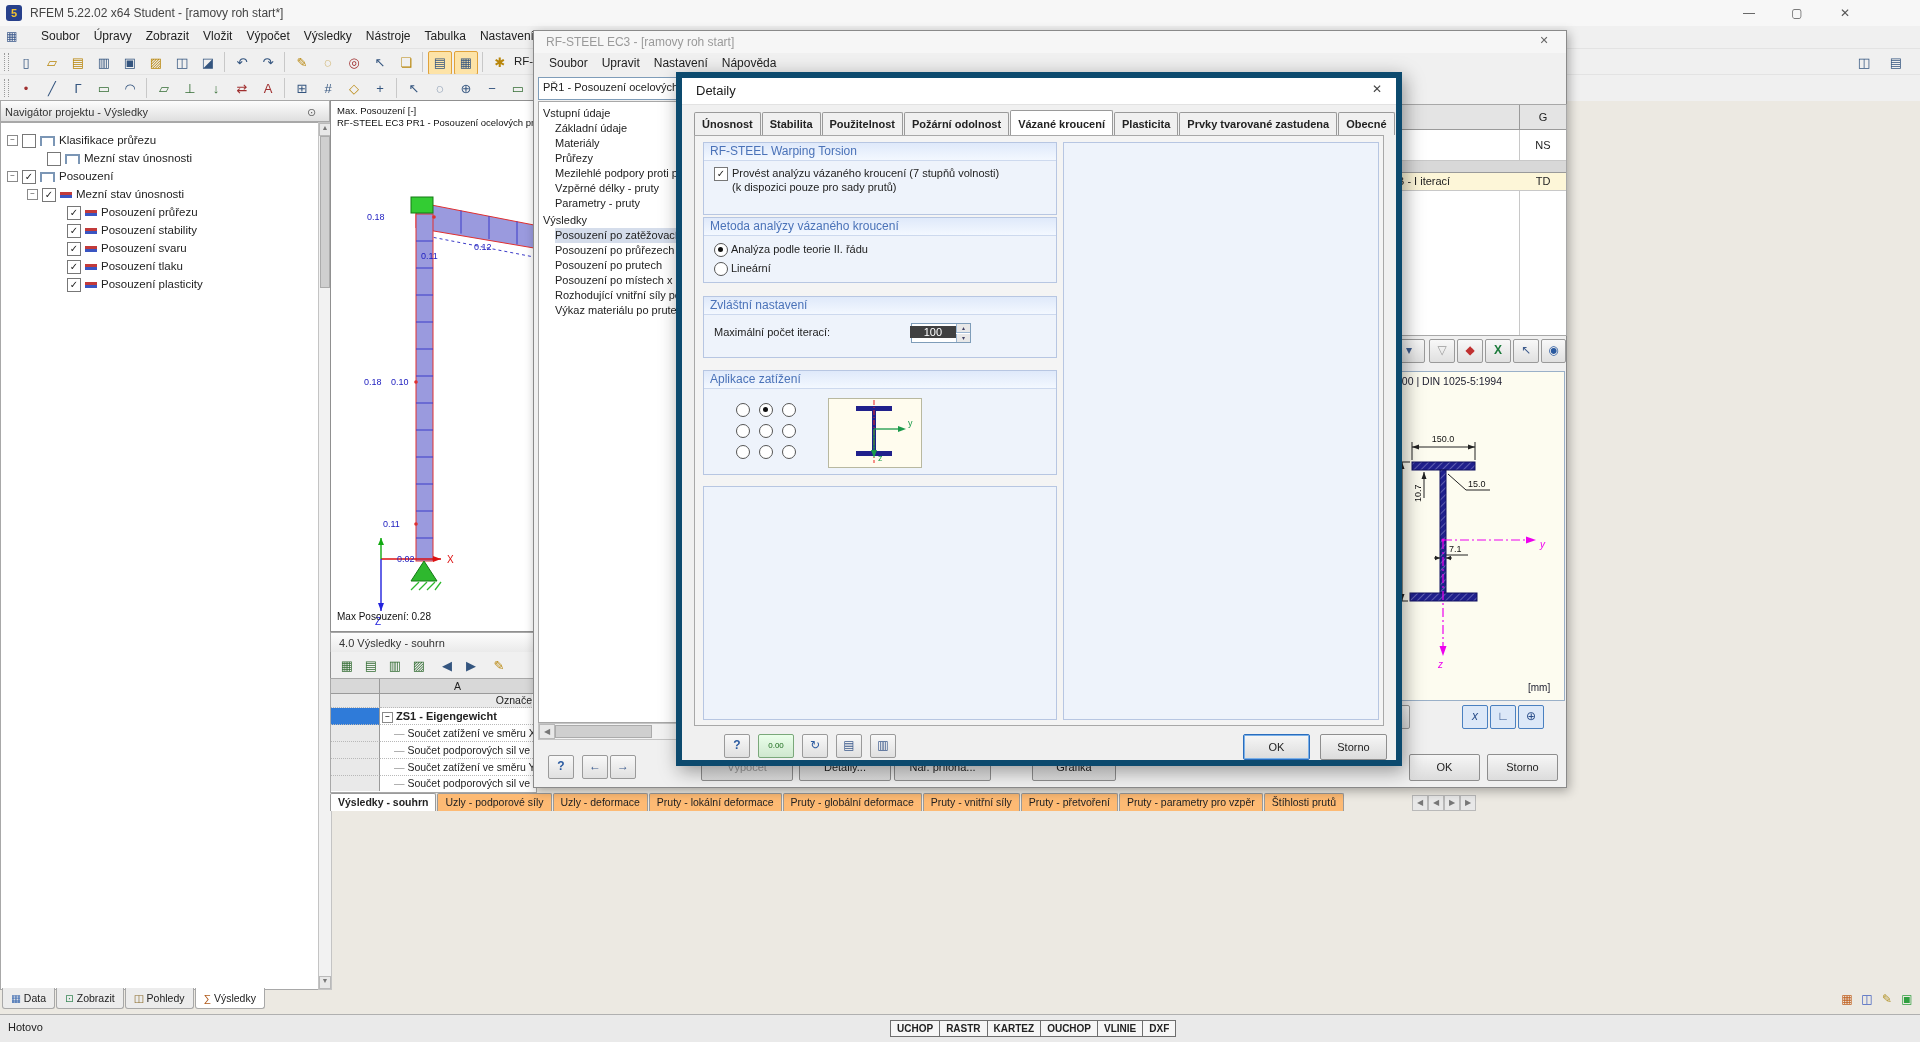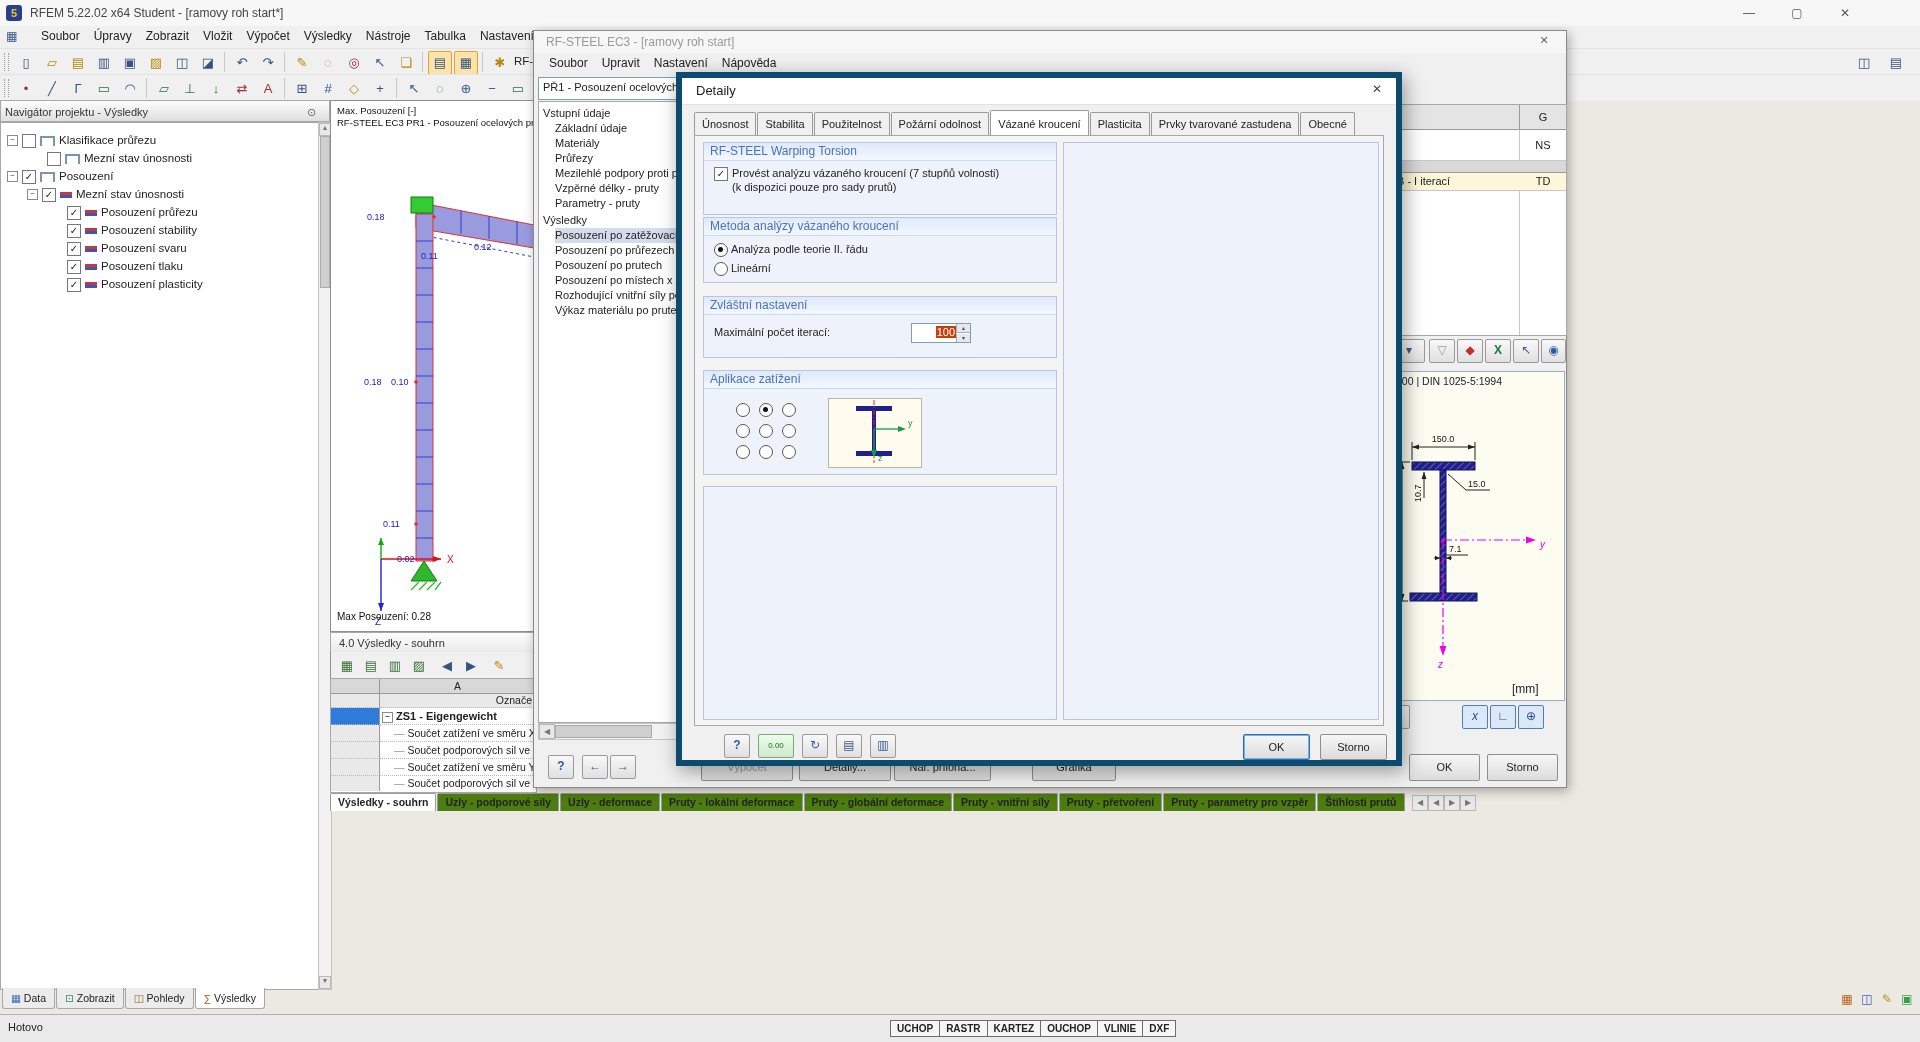--- a/index.html
+++ b/index.html
@@ -32,39 +32,39 @@
           line-height:7px;font-size:8px;text-align:center;color:#444;vertical-align:middle;margin-right:4px;}
   .cb{display:inline-block;width:12px;height:12px;border:1px solid #777;background:#fff;vertical-align:middle;
       text-align:center;line-height:11px;font-size:10px;color:#1a1a1a;margin-right:4px;}
   .cb.empty{color:transparent;}
   .ico-frame{display:inline-block;width:11px;height:8px;border:2px solid #7b96b5;border-bottom:none;vertical-align:middle;margin-right:4px;}
   .ico-beam{display:inline-block;width:12px;height:6px;background:linear-gradient(#c23a3a 50%,#3a55c2 50%);vertical-align:middle;margin-right:4px;}
   
   .rfrow{position:absolute;height:15px;line-height:15px;font-size:11px;white-space:nowrap;overflow:hidden;}
   
   .cell{position:absolute;overflow:hidden;white-space:nowrap;}
-  .tab{display:inline-block;height:17px;line-height:17px;padding:0 7px;font-size:10.5px;background:#4d7c0f;
-       border:1px solid #9a9a9a;border-bottom:none;margin-right:1px;border-radius:2px 2px 0 0;color:#222;font-weight:bold;}
+  .tab{display:inline-block;height:17px;line-height:17px;padding:0 7px;font-size:10.5px;background:#fdba74;
+       border:1px solid #9a9a9a;border-bottom:none;margin-right:1px;border-radius:2px 2px 0 0;color:#222;}
   .tab.active{background:#fff;font-weight:bold;}
   
   .btn{position:absolute;background:linear-gradient(#f6f6f6,#dcdcdc);border:1px solid #8e8e8e;border-radius:2px;
        text-align:center;font-size:11px;color:#222;}
   .btn.disabled{color:#9a9a9a;}
   .btn.focus{border:1px solid #2a6dbd;box-shadow:inset 0 0 0 1px #7ab0e8;}
   .sqbtn{position:absolute;width:24px;height:22px;background:linear-gradient(#f8f8f8,#e0e0e0);
          border:1px solid #9a9a9a;border-radius:2px;text-align:center;line-height:21px;font-size:12px;color:#3c5a8c;}
   .bluebtn{background:#dce8f8;border:1px solid #4a80c0;color:#2a4e8a;}
   
   #rfwin{left:533px;top:30px;width:1032px;height:756px;background:#f0f0f0;border:1px solid #8a8a8a;
          box-shadow:2px 3px 10px rgba(0,0,0,.30);}
   
   #dlg{left:676px;top:72px;width:714px;height:682px;background:#f0f0f0;border:6px solid #0c4a6e;
        box-shadow:3px 5px 18px rgba(0,0,0,.38);}
   .dtab{display:inline-block;height:22px;line-height:22px;padding:0 7px;font-size:11px;background:#f0f0f0;
-        border:1px solid #9a9a9a;border-bottom:none;margin-right:1px;border-radius:2px 2px 0 0;}
+        border:1px solid #9a9a9a;border-bottom:none;margin-right:1px;border-radius:2px 2px 0 0;font-weight:bold;}
   .dtab.active{background:#fff;height:25px;margin-top:-3px;line-height:26px;}
   .sect{position:absolute;background:#eef3fb;border:1px solid #b7c6e2;}
   .secthdr{height:17px;line-height:17px;padding-left:6px;font-size:12px;color:#4a72b8;
            background:linear-gradient(#dfe9fa,#f3f8ff);border-bottom:1px solid #cdd9ee;}
   .radio{position:absolute;width:12px;height:12px;border:1px solid #555;border-radius:50%;background:#fff;}
   .radio.sel::after{content:"";position:absolute;left:3px;top:3px;width:5px;height:5px;border-radius:50%;background:#111;}
   .lbl{position:absolute;font-size:11px;white-space:nowrap;}
   .statusbox{display:inline-block;height:15px;line-height:15px;padding:0 6px;border:1px solid #6e6e6e;
              margin-left:-1px;font-size:10px;font-weight:bold;color:#222;background:#f6f6f6;}
   .navtab{display:inline-block;height:20px;line-height:20px;padding:0 8px;font-size:10.5px;background:#ececec;
@@ -398,21 +398,21 @@
         <text x="55" y="162" font-size="9" fill="#111">7.1</text>
 
         <line x1="49" y1="150" x2="138" y2="150" stroke="#ee00ee" stroke-width="1.2" stroke-dasharray="9,3,2,3"></line>
         <polygon points="142,150 132,146.5 132,153.5" fill="#ee00ee"></polygon>
         <text x="146" y="158" font-size="10" fill="#ee00ee" font-style="italic">y</text>
         <line x1="49" y1="150" x2="49" y2="262" stroke="#ee00ee" stroke-width="1.2" stroke-dasharray="9,3,2,3"></line>
         <polygon points="49,266 45.5,256 52.5,256" fill="#ee00ee"></polygon>
         <text x="44" y="278" font-size="10" fill="#ee00ee" font-style="italic">z</text>
         <circle cx="49" cy="150" r="1.6" fill="#ee00ee"></circle>
       </svg>
-      <div class="abs" style="left:118px;top:310px;font-size:12px;color:#223">[mm]</div>
+      <div class="abs" style="left:134px;top:310px;font-size:10px;color:#223">[mm]</div>
     </div>
 
     <span class="sqbtn" style="left:850px;top:674px;color:#9a9a9a">○</span>
     <span class="sqbtn bluebtn" style="left:928px;top:674px;font-style:italic">x</span>
     <span class="sqbtn bluebtn" style="left:956px;top:674px">∟</span>
     <span class="sqbtn bluebtn" style="left:984px;top:674px">⊕</span>
   </div>
 
   <div id="dlg" class="abs">
     <div class="abs" style="left:0;top:0;width:100%;height:26px;background:#fff;border-bottom:1px solid #e2e2e2">
@@ -438,21 +438,21 @@
         <span class="radio sel" style="left:10px;top:25px"></span>
         <span class="lbl" style="left:27px;top:25px">Analýza podle teorie II. řádu</span>
         <span class="radio" style="left:10px;top:44px"></span>
         <span class="lbl" style="left:27px;top:44px">Lineární</span>
       </div>
 
       <div class="sect" style="left:8px;top:160px;width:352px;height:60px">
         <div class="secthdr">Zvláštní nastavení</div>
         <span class="lbl" style="left:10px;top:29px">Maximální počet iterací:</span>
         <span class="abs" style="left:207px;top:26px;width:58px;height:18px;background:#fff;border:1px solid #7f9db9">
-          <span class="abs" style="right:14px;top:2px;background:#c2410c;color:#fff;font-size:11px;padding:0 1px">100</span>
+          <span class="abs" style="right:14px;top:2px;background:#404040;color:#fff;font-size:11px;padding:0 14px">100</span>
           <span class="abs" style="right:0;top:0;width:13px;height:8px;background:#e8e8e8;border-left:1px solid #9ab4d0;border-bottom:1px solid #9ab4d0;font-size:6px;text-align:center;line-height:8px;color:#446">▴</span>
           <span class="abs" style="right:0;bottom:0;width:13px;height:8px;background:#e8e8e8;border-left:1px solid #9ab4d0;font-size:6px;text-align:center;line-height:8px;color:#446">▾</span>
         </span>
       </div>
 
       <div class="sect" style="left:8px;top:234px;width:352px;height:103px">
         <div class="secthdr">Aplikace zatížení</div>
         <span class="radio" style="left:32px;top:32px"></span>
         <span class="radio sel" style="left:55px;top:32px"></span>
         <span class="radio" style="left:78px;top:32px"></span>

